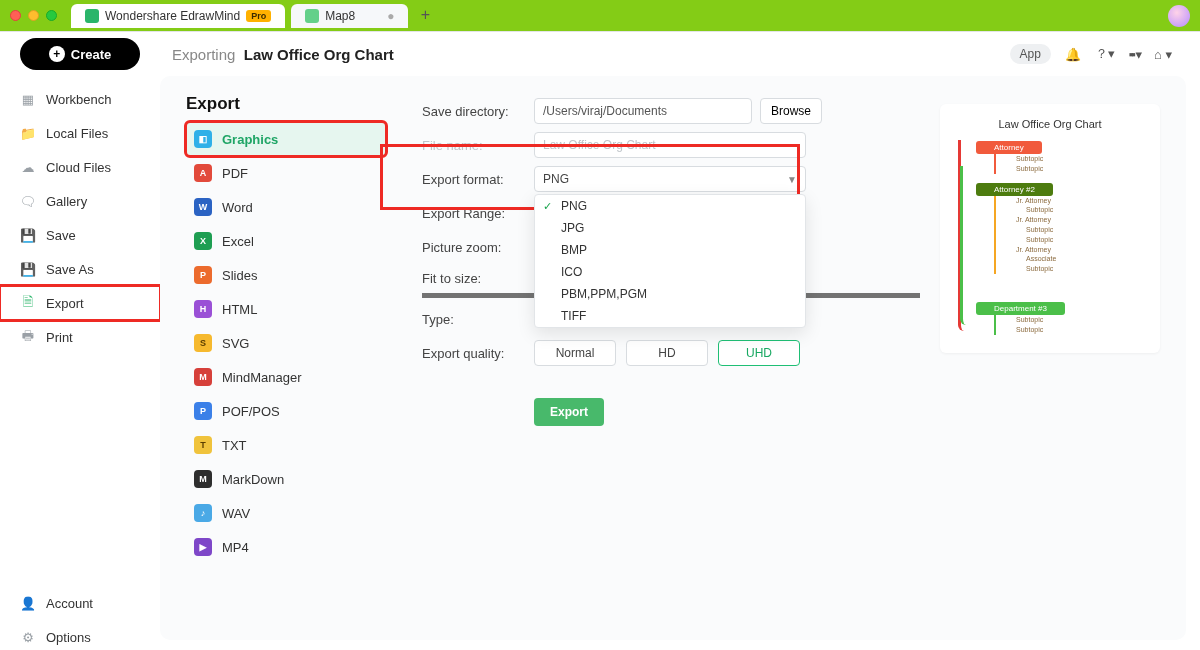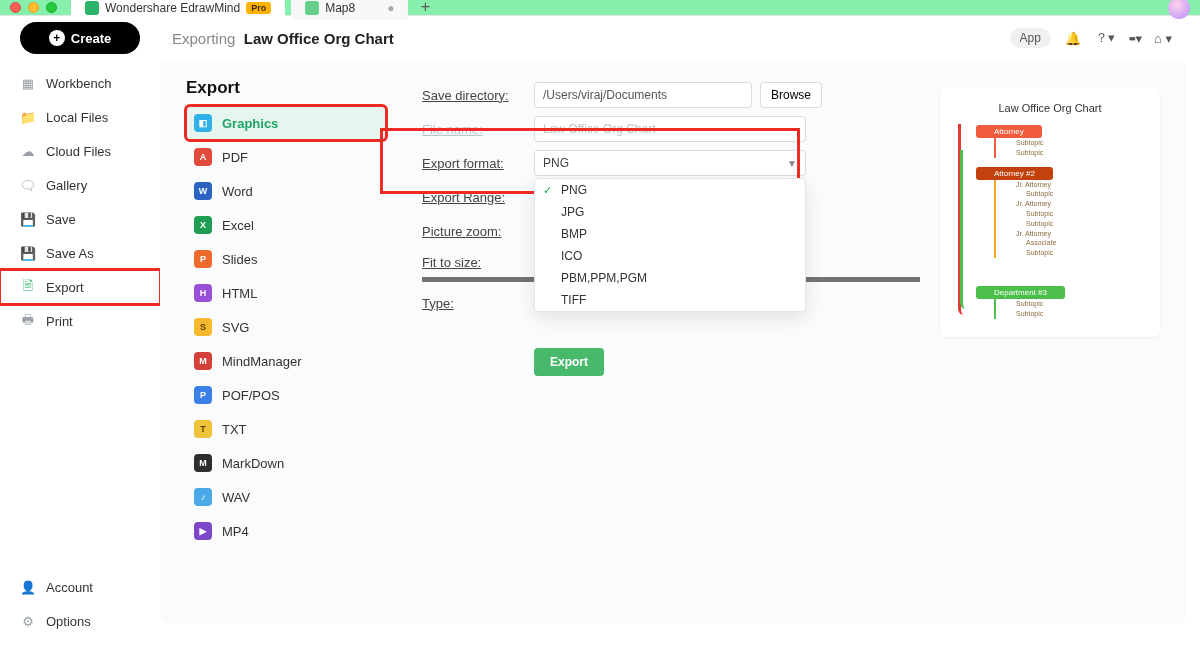--- a/index.html
+++ b/index.html
@@ -1,19 +1,19 @@
 <!DOCTYPE html>
 <html><head>
 <meta charset="utf-8">
 <style>
   * { margin:0; padding:0; box-sizing:border-box; font-family: -apple-system, BlinkMacSystemFont, "Segoe UI", Arial, sans-serif; }
   body { background:#fff; width:1200px; height:650px; overflow:hidden; }
 
   
-  .titlebar { height:16px; background:#86efac; display:flex; align-items:center; padding:0 10px; border-bottom:1px solid #e3e5e7; }
+  .titlebar { height:32px; background:#84cc16; display:flex; align-items:center; padding:0 10px; border-bottom:1px solid #e3e5e7; }
   .traffic { display:flex; gap:7px; margin-right:14px; }
   .traffic span { width:11px; height:11px; border-radius:50%; display:inline-block; position:relative; }
   .tr-close{background:#ff5f56;border:1px solid #e0443e;} .tr-min{background:#ffbd2e;border:1px solid #dea123;} .tr-max{background:#27c93f;border:1px solid #1aab29;}
   .tabgroup { display:flex; gap:0; }
   .tab { height:24px; display:flex; align-items:center; gap:6px; padding:0 14px; font-size:12px; color:#333; background:#f6f8fa; border-radius:6px 6px 0 0; margin-right:6px; }
   .tab.active { background:#fff; }
   .tab .pro { background:#ffb100; color:#3a2b00; font-size:9px; font-weight:700; padding:1px 5px; border-radius:3px; }
   .tab .appicon { width:14px; height:14px; border-radius:3px; display:inline-block; }
   .plus { width:22px; height:22px; display:flex; align-items:center; justify-content:center; color:#555; font-size:16px; }
   .profile { width:22px; height:22px; border-radius:50%; background:radial-gradient(circle at 40% 35%, #ffd3e8, #b58cff); margin-left:auto; }
@@ -42,21 +42,21 @@
   .exportcol { width:200px; }
   .exporttitle { font-size:17px; font-weight:800; color:#111; margin-bottom:8px; }
   .fmtitem { display:flex; align-items:center; gap:10px; height:34px; padding-left:8px; font-size:13px; color:#333; border-radius:4px; }
   .fmtitem.sel { background:#e6f6ef; color:#1fa566; font-weight:600; }
   .fmt-hl { outline:3px solid #ee2a24; outline-offset:-1px; }
   .fmti { width:18px; height:18px; border-radius:4px; display:inline-flex; align-items:center; justify-content:center; color:#fff; font-size:9px; font-weight:700; }
 
   
   .formcol { flex:1; padding:0 20px 0 36px; font-size:13px; color:#444; }
   .frow { display:flex; align-items:center; height:34px; }
-  .flabel { width:112px; color:#444;text-decoration:underline; }
+  .flabel { width:112px; color:#444; }
   .tbox { flex:1; height:26px; border:1px solid #d8dce0; border-radius:4px; background:#fff; padding:0 8px; font-size:12px; color:#555; display:flex; align-items:center; max-width:218px; }
   .browse { height:26px; border:1px solid #d8dce0; border-radius:4px; background:#fff; padding:0 10px; font-size:12px; margin-left:8px; }
 
   .select { position:relative; flex:1; max-width:272px; }
   .selectbox { height:26px; border:1px solid #d8dce0; border-radius:4px; background:#fff; padding:0 8px; font-size:12px; display:flex; align-items:center; justify-content:space-between; }
   .selectbox .caret { font-size:10px; color:#888; }
   .dropdown { position:absolute; top:28px; left:0; right:0; background:#fff; border:1px solid #e2e5e8; border-radius:4px; box-shadow:0 6px 18px rgba(0,0,0,.10); z-index:5; }
   .optrow { height:22px; display:flex; align-items:center; padding-left:26px; font-size:12px; color:#333; position:relative; }
   .optrow.sel::before { content:"✓"; color:#16a34a; position:absolute; left:8px; font-size:11px; }
   .fmt-outer-hl { position:absolute; border:3px solid #ee2a24; pointer-events:none; }
@@ -67,21 +67,21 @@
 
   .cbx { width:14px; height:14px; border:1px solid #c6cbd0; border-radius:3px; display:inline-flex; align-items:center; justify-content:center; margin-right:6px; font-size:10px; color:#fff; }
   .cbx.checked { background:#0fbf73; border-color:#0fbf73; }
 
   .exportbtn { margin-top:28px; width:70px; height:28px; background:#48b96b; color:#fff; border:none; border-radius:4px; font-size:12px; font-weight:600; }
 
   
   .preview { width:220px; background:#fff; border-radius:6px; padding:14px 12px; align-self:flex-start; margin-top:10px; margin-left:auto; box-shadow:0 1px 3px rgba(0,0,0,.05); }
   .pvtitle { font-size:11px; color:#333; margin-bottom:6px; display:block; text-align:center; }
   .node { display:inline-block; font-size:8px; color:#fff; border-radius:3px; padding:2px 18px; }
-  .n-red{background:#f15a3c;} .n-orange{background:#c2410c;} .n-green{background:#4bbf49;margin-top:24px;}
+  .n-red{background:#f15a3c;} .n-orange{background:#4d7c0f;} .n-green{background:#4bbf49;margin-top:24px;}
   .subnode { font-size:7px; color:#8c6b3f; display:block; margin-left:12px; line-height:1.4; }
   .branchcol { border-left:2px solid #f5a623; margin-left:18px; padding-left:8px; margin-bottom:4px; }
   .previewtree { position:relative; padding-left:10px; margin-top:4px; }
   .curvebar { position:absolute; left:6px; top:4px; bottom:4px; width:6px; border-left:3px solid #e53935; border-bottom-left-radius:40px; }
   .curvebar2 { position:absolute; left:8px; top:30px; bottom:10px; width:6px; border-left:3px solid #4bbf49; border-bottom-left-radius:40px; }
 
   .faded { color:#bfc4c9; }
 </style>
 </head>
 <body>
@@ -277,20 +277,28 @@
       <div class="frow">
           <div class="flabel">Picture zoom:</div>
         </div>
       <div class="frow" style="border-bottom:5px solid #737373; margin-bottom:4px;">
           <div class="flabel">Fit to size:</div>
         </div>
       <div class="frow">
           <div class="flabel">Type:</div>
         </div>
 
+      <div class="frow">
+        <div class="flabel">Export quality:</div>
+        <div class="qualrow">
+          <div class="qbtn">Normal</div>
+          <div class="qbtn">HD</div>
+          <div class="qbtn on">UHD</div>
+        </div>
+      </div>
 
 
       <div style="padding-left:112px;">
         <button class="exportbtn">Export</button>
       </div>
     </div>
 
     <div class="preview">
       <span class="pvtitle">Law Office Org Chart</span>
       <div class="previewtree">

